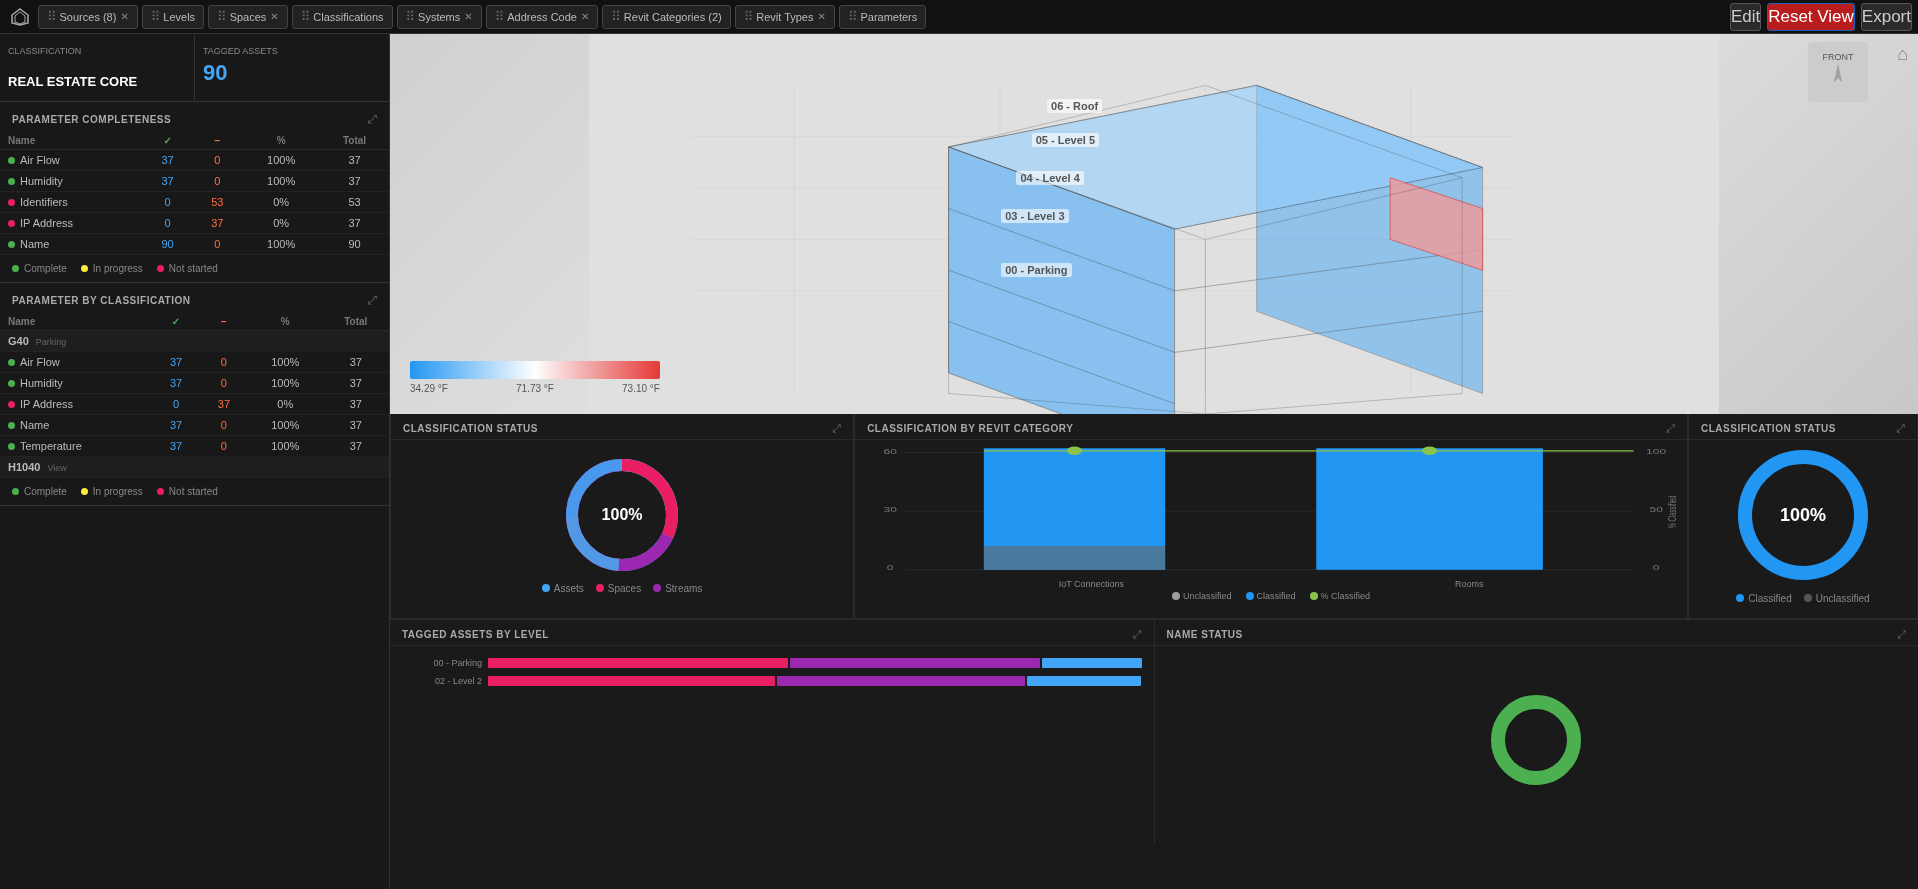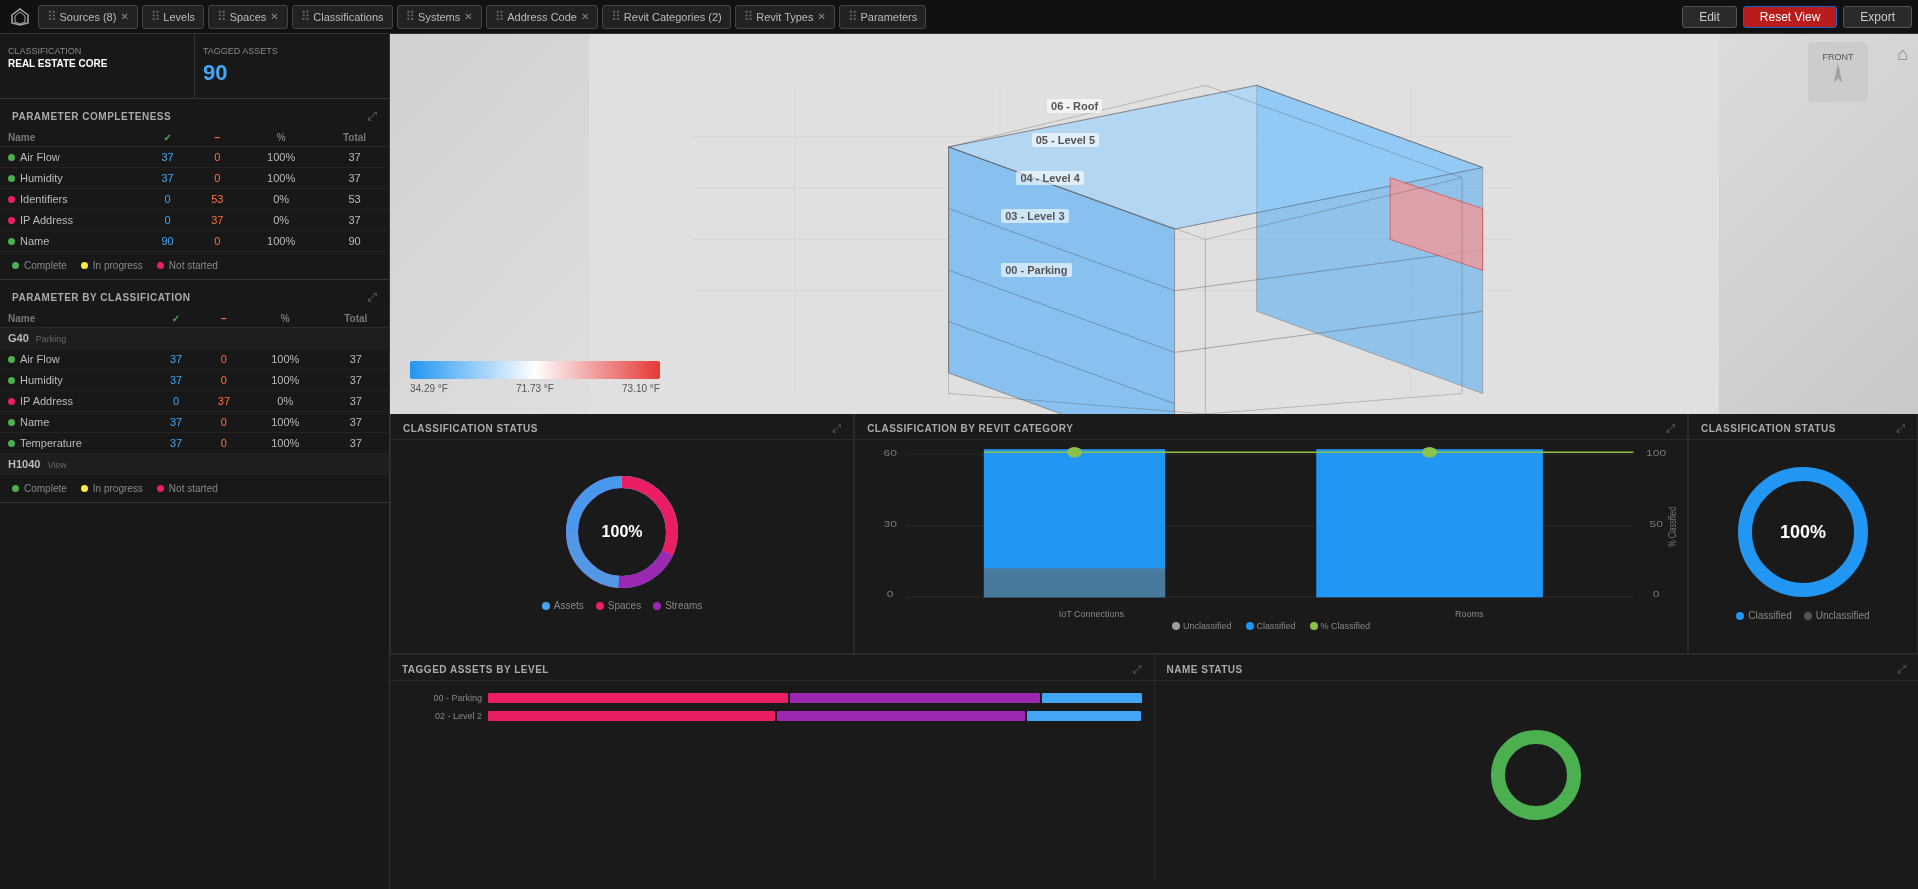--- a/index.html
+++ b/index.html
@@ -4,21 +4,21 @@
   <style>
     * { box-sizing: border-box; margin: 0; padding: 0; }
     body { background: #1a1a1a; color: #ccc; font-family: Arial, sans-serif; font-size: 12px; overflow: hidden; width: 1918px; height: 889px; }
 
     
     .topbar { display: flex; align-items: center; height: 34px; background: #111; border-bottom: 1px solid #333; padding: 0 6px; gap: 4px; }
     .topbar-logo { width: 28px; height: 28px; display: flex; align-items: center; justify-content: center; color: #aaa; font-size: 16px; }
     .tab { display: flex; align-items: center; background: #222; border: 1px solid #444; border-radius: 3px; padding: 2px 8px; font-size: 11px; color: #bbb; gap: 4px; height: 24px; cursor: pointer; white-space: nowrap; }
     .tab .close { color: #888; font-size: 10px; cursor: pointer; }
     .topbar-right { margin-left: auto; display: flex; gap: 6px; }
-    .btn { background: #2a2a2a; border: 1px solid #555; color: #ccc; padding: 3px 16px; border-radius: 3px; font-size: 12px; cursor: pointer; }
+    .btn { background: #2a2a2a; border: 1px solid #555; color: #ccc; padding: 3px 0; border-radius: 3px; font-size: 17px; cursor: pointer; }
     .btn-blue { background: #b91c1c; border-color: #1565c0; color: #fff; }
 
     
     .main { display: flex; height: calc(889px - 34px); }
 
     
     .left-panel { width: 390px; min-width: 390px; background: #181818; border-right: 1px solid #333; overflow-y: auto; }
     .summary-bar { display: flex; border-bottom: 1px solid #333; }
     .summary-item { flex: 1; padding: 12px 8px; border-right: 1px solid #333; }
     .summary-item:last-child { border-right: none; }
@@ -54,21 +54,21 @@
     .viewer-bg { width: 100%; height: 100%; background: linear-gradient(135deg, #d0d0d0 0%, #e8e8e8 50%, #c8c8c8 100%); position: relative; }
     .viewer-home { position: absolute; top: 10px; right: 10px; color: #888; font-size: 18px; cursor: pointer; }
     .level-labels { position: absolute; left: 0; top: 12px; width: 100%; height: 100%; pointer-events: none; font-weight: bold; }
     .level-label { position: absolute; font-size: 11px; color: #555; background: rgba(255,255,255,0.6); padding: 1px 4px; border-radius: 2px; }
     .colorbar { position: absolute; bottom: 20px; left: 20px; display: flex; flex-direction: column; gap: 4px; }
     .colorbar-gradient { width: 250px; height: 18px; background: linear-gradient(to right, #2196f3, #90caf9, #fff, #ef9a9a, #e53935); border-radius: 2px; }
     .colorbar-labels { display: flex; justify-content: space-between; width: 250px; font-size: 10px; color: #555; }
     .building-svg { position: absolute; top: 0; left: 0; width: 100%; height: 100%; }
 
     
-    .bottom-panels { display: flex; height: 240px; }
+    .bottom-panels { display: flex; height: 205px; }
     .panel { flex: 1; background: #1a1a1a; border: 1px solid #2a2a2a; border-top: none; padding: 0; overflow: hidden; position: relative; }
     .panel-header { display: flex; align-items: center; justify-content: space-between; padding: 8px 12px 4px; border-bottom: 1px solid #2a2a2a; }
     .panel-title { font-size: 10px; color: #aaa; text-transform: uppercase; letter-spacing: 0.5px; font-weight: bold; }
     .panel-expand { color: #666; font-size: 11px; cursor: pointer; }
 
     
     .donut-container { display: flex; flex-direction: column; align-items: center; justify-content: center; height: calc(100% - 36px); }
     .donut-wrap { position: relative; width: 120px; height: 120px; }
     .donut-label { position: absolute; top: 50%; left: 50%; transform: translate(-50%, -50%); font-size: 16px; font-weight: bold; color: #fff; }
     .donut-legend { display: flex; gap: 12px; margin-top: 8px; font-size: 10px; color: #888; flex-wrap: wrap; justify-content: center; }
@@ -142,21 +142,21 @@
   </div>
 </div>
 
 <div class="main">
 
   <div class="left-panel">
 
     <div class="summary-bar">
       <div class="summary-item">
         <div class="summary-sublabel">CLASSIFICATION</div>
-        <div class="summary-value" style="font-size:10px;margin-top:2px">REAL ESTATE CORE</div>
+        <div class="summary-value" style="font-size:13px;margin-top:18px">REAL ESTATE CORE</div>
       </div>
       <div class="summary-item">
         <div class="summary-sublabel">TAGGED ASSETS</div>
         <div class="summary-value" style="color:#42a5f5;margin-top:4px">90</div>
       </div>
     </div>
 
     <div class="section">
       <div class="section-header">
         <span class="section-title">PARAMETER COMPLETENESS</span>

